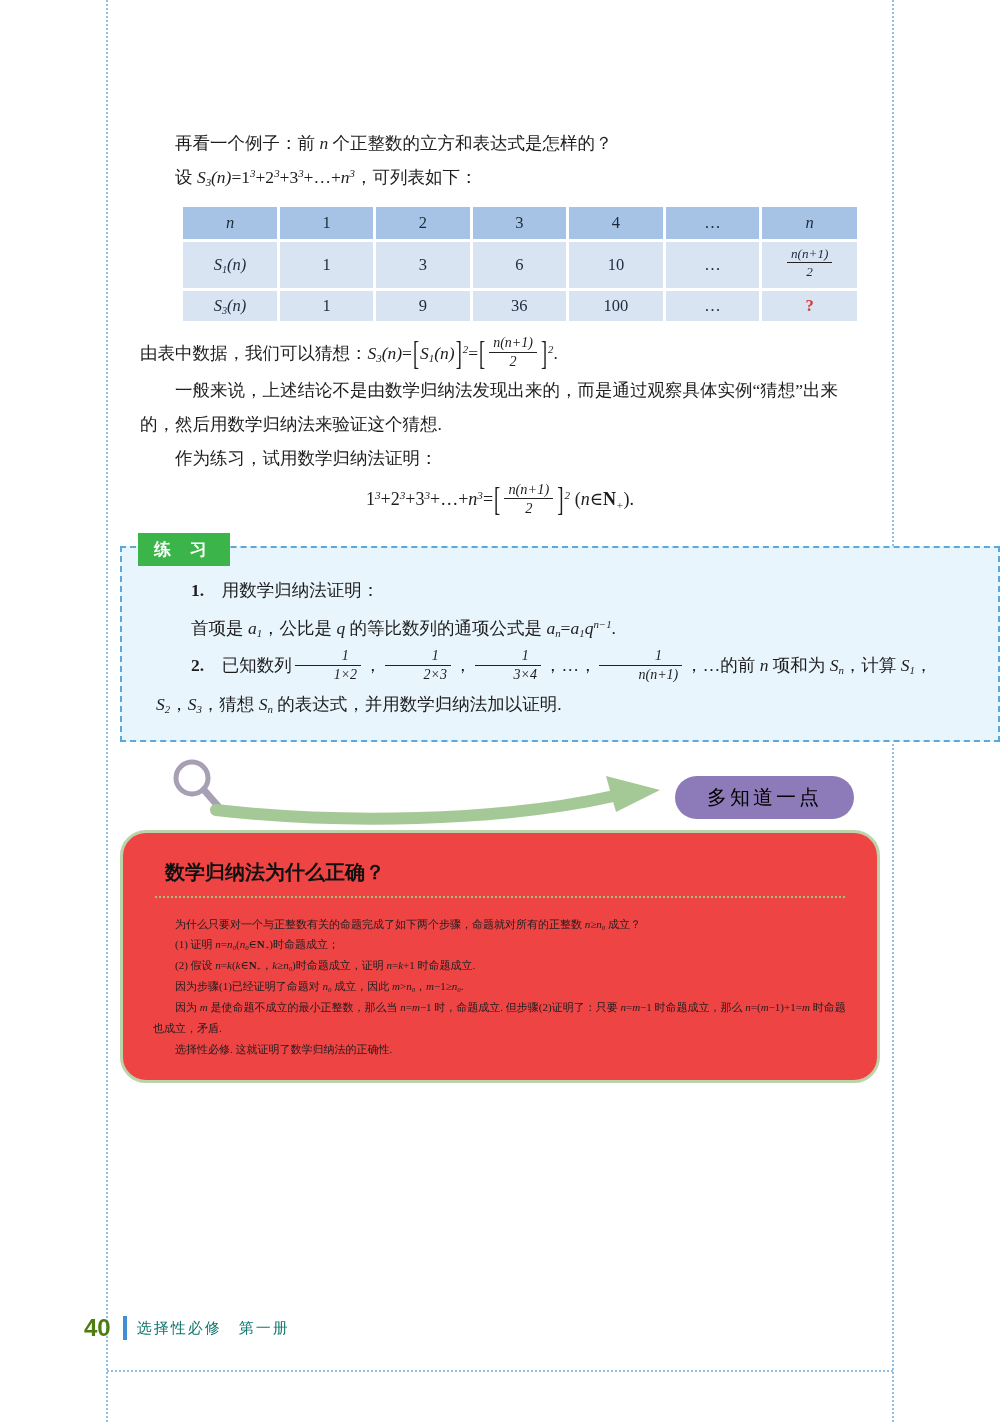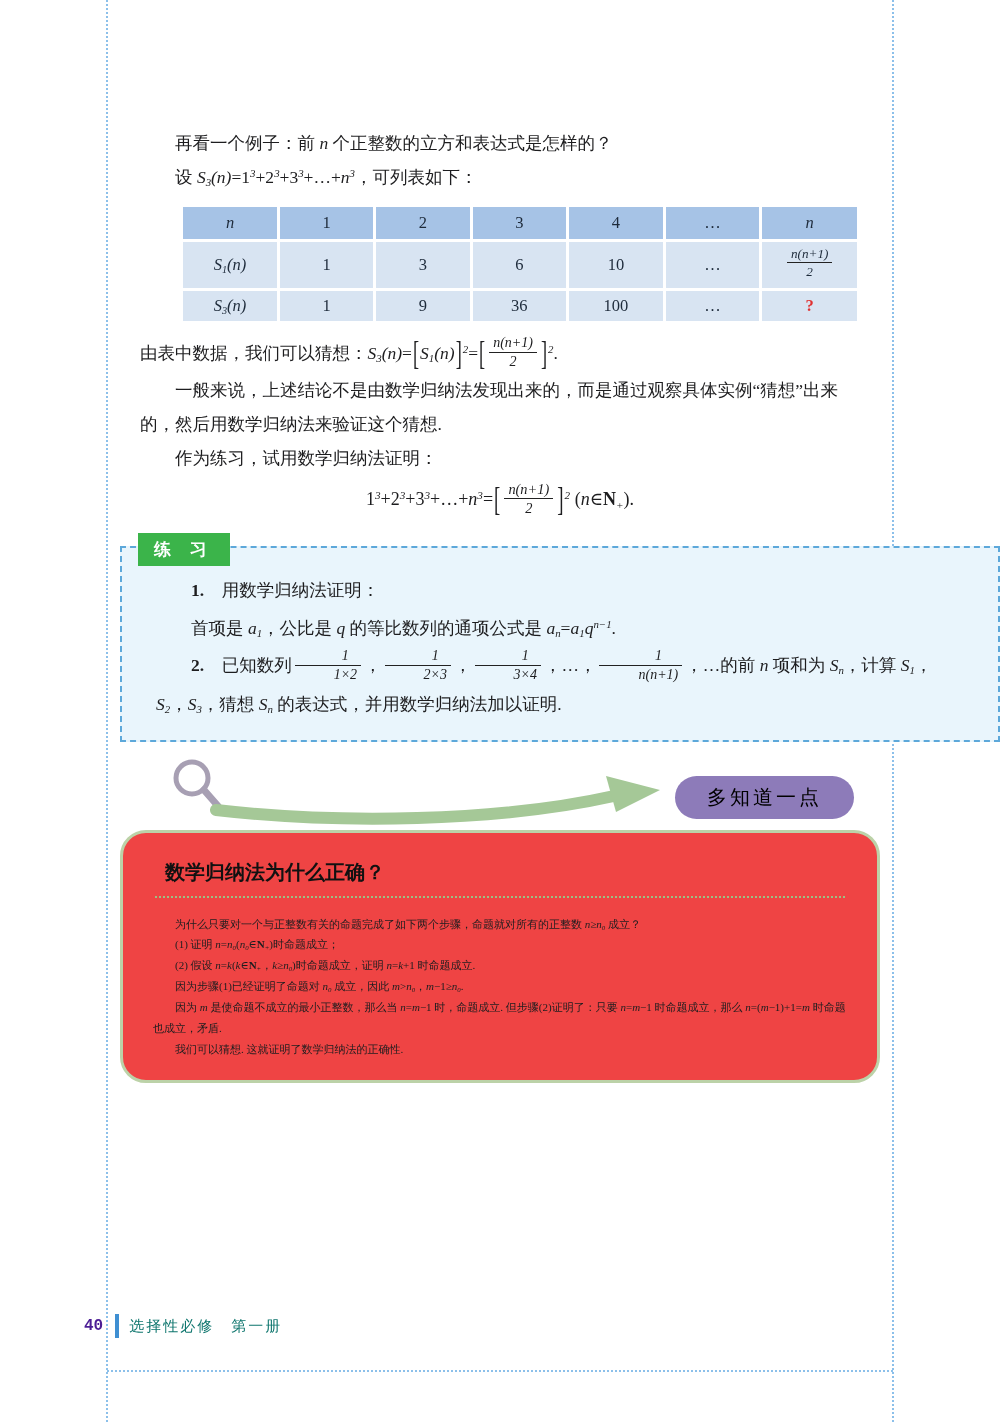--- a/index.html
+++ b/index.html
@@ -53,21 +53,21 @@
   .badge{position:absolute;right:6px;top:22px;background:var(--badge-bg,#8d7bb9);color:#000000;font-size:20px;font-weight:400;padding:8px 32px;border-radius:22px;font-family:"Liberation Sans","DejaVu Sans",sans-serif;letter-spacing:3px;}
 
   
   .km-box{box-sizing:border-box;width:760px;margin-left:-20px;border:3px solid var(--km-border,#bcd2a8);border-radius:26px;padding:24px 30px 20px;background:#ef4444;}
   .km-title{font-size:20px;font-weight:700;font-family:"Liberation Sans","DejaVu Sans",sans-serif;margin:2px 0 10px 12px;color:#111;}
   .km-rule{border-bottom:2.5px dotted var(--km-rule,#9cc184);margin:0 2px 16px;}
   .km-box .para{font-size:11px;line-height:1.9;}
 
   
   .footer{position:absolute;left:84px;top:1314px;display:flex;align-items:center;}
-  .page-num{font-size:16px;font-weight:700;color:#4c1d95;font-family:Liberation Mono, monospace;}
+  .page-num{font-size:24px;font-weight:700;color:#4d7c0f;font-family:Liberation Sans, sans-serif;}
   .fbar{display:inline-block;width:4px;height:24px;background:var(--footer-bar,#3f8fd2);margin:0 10px 0 12px;}
   .book{font-size:15px;color:#0f766e;font-family:"Liberation Sans","DejaVu Sans",sans-serif;letter-spacing:2px;}
 </style>
 </head>
 <body>
 
 <div class="edge edge-left"></div>
 <div class="edge edge-right"></div>
 <div class="edge edge-bottom"></div>
 
@@ -133,21 +133,21 @@
   </div>
 
   <div class="km-box">
     <div class="km-title">数学归纳法为什么正确？</div>
     <div class="km-rule"></div>
     <p class="para indent">为什么只要对一个与正整数有关的命题完成了如下两个步骤，命题就对所有的正整数 <span class="m">n</span><span class="r">≥</span><span class="m">n</span><sub class="mt">0</sub> 成立？</p>
     <p class="para indent">(1) 证明 <span class="m">n</span><span class="r">=</span><span class="m">n</span><sub class="mt">0</sub><span class="r">(</span><span class="m">n</span><sub class="mt">0</sub><span class="r">∈</span><span class="bf">N</span><sub class="mt">+</sub><span class="r">)</span>时命题成立；</p>
     <p class="para indent">(2) 假设 <span class="m">n</span><span class="r">=</span><span class="m">k</span><span class="r">(</span><span class="m">k</span><span class="r">∈</span><span class="bf">N</span><sub class="mt">+</sub>，<span class="m">k</span><span class="r">≥</span><span class="m">n</span><sub class="mt">0</sub><span class="r">)</span>时命题成立，证明 <span class="m">n</span><span class="r">=</span><span class="m">k</span><span class="r">+1</span> 时命题成立.</p>
     <p class="para indent">因为步骤(1)已经证明了命题对 <span class="m">n</span><sub class="mt">0</sub> 成立，因此 <span class="m">m</span><span class="r">&gt;</span><span class="m">n</span><sub class="mt">0</sub>，<span class="m">m</span><span class="r">−1≥</span><span class="m">n</span><sub class="mt">0</sub>.</p>
     <p class="para indent">因为 <span class="m">m</span> 是使命题不成立的最小正整数，那么当 <span class="m">n</span><span class="r">=</span><span class="m">m</span><span class="r">−1</span> 时，命题成立. 但步骤(2)证明了：只要 <span class="m">n</span><span class="r">=</span><span class="m">m</span><span class="r">−1</span> 时命题成立，那么 <span class="m">n</span><span class="r">=(</span><span class="m">m</span><span class="r">−1)+1=</span><span class="m">m</span> 时命题也成立，矛盾.</p>
-    <p class="para indent">我们可以猜想. 这就证明了数学归纳法的正确性.</p>
+    <p class="para indent">选择性必修. 这就证明了数学归纳法的正确性.</p>
   </div>
 
 </div>
 
 <div class="footer">
   <span class="page-num">40</span>
   <span class="fbar"></span>
   <span class="book">选择性必修　第一册</span>
 </div>
 

